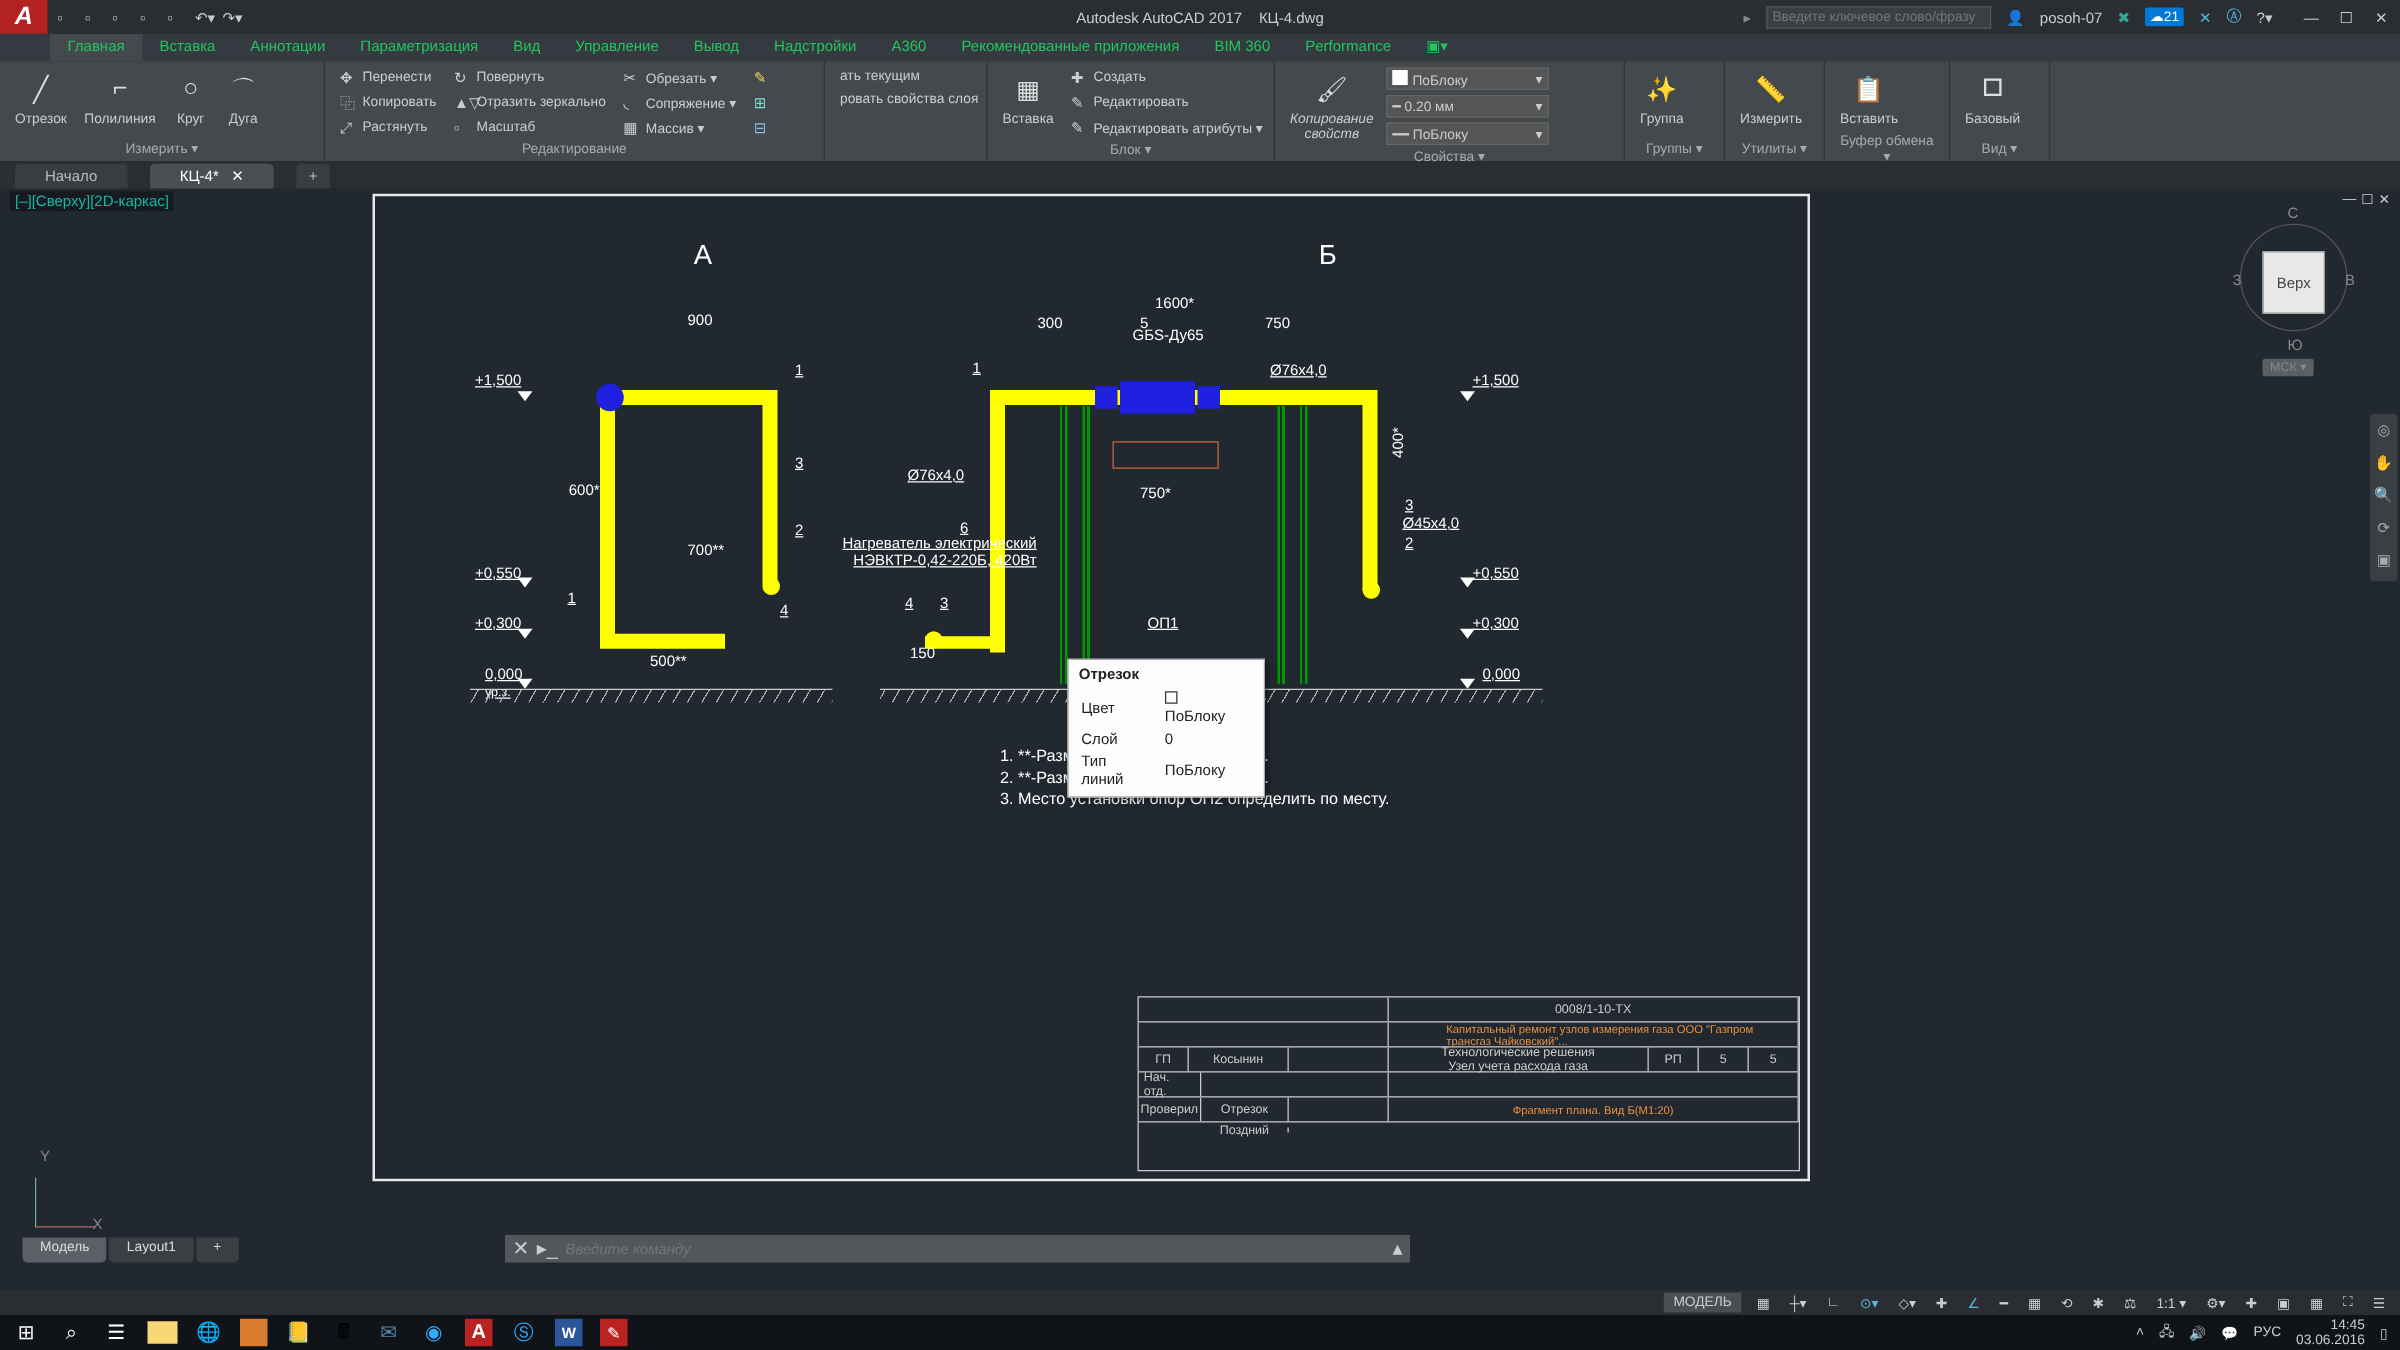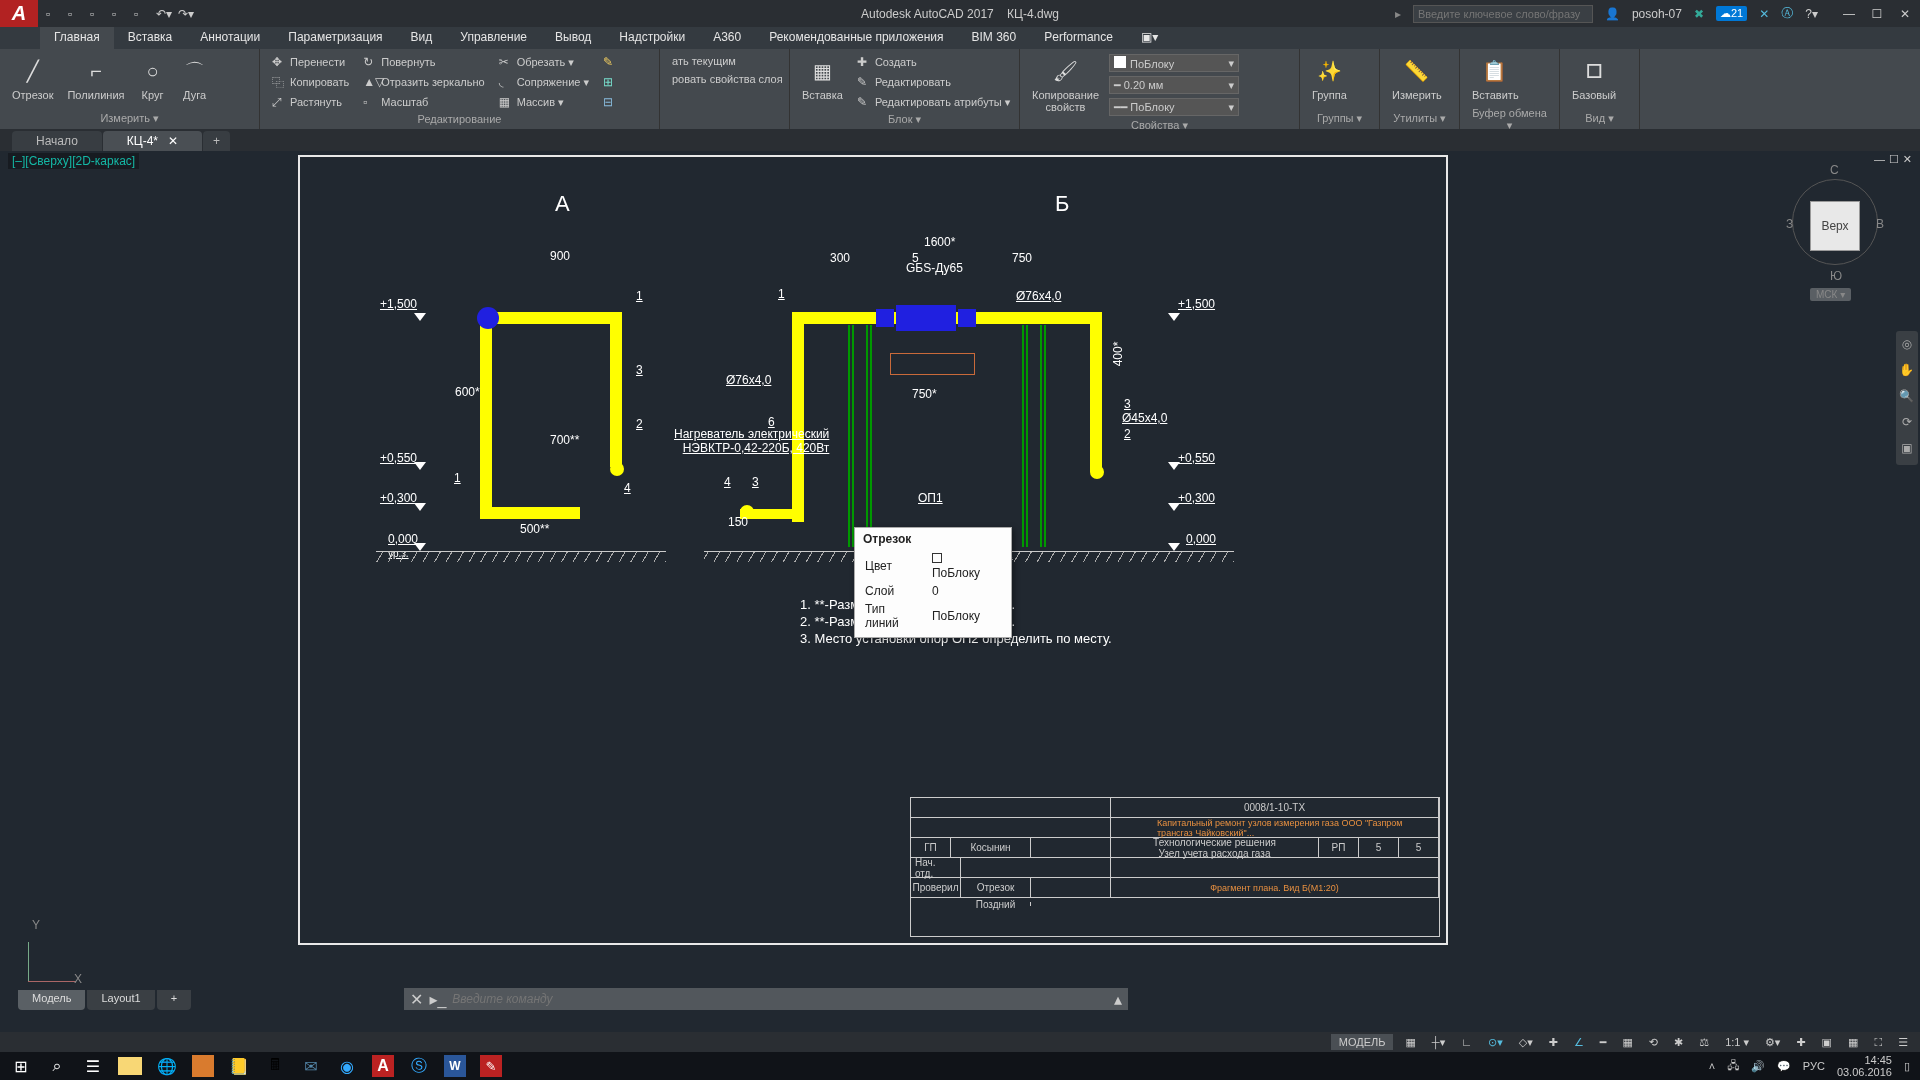--- a/index.html
+++ b/index.html
@@ -8,34 +8,34 @@
 .qat { display:flex; gap:8px; padding:0 8px; align-items:center; }
 .qat-ico { width:14px; height:14px; display:inline-block; }
 .app-logo { width:38px; height:27px; background:#b22222; color:#fff; display:flex; align-items:center; justify-content:center; font-size:20px; font-weight:bold; font-style:italic; }
 .title-center { position:absolute; left:50%; transform:translateX(-50%); color:#ccc; }
 .title-right { position:absolute; right:8px; display:flex; gap:12px; align-items:center; }
 .search-box { width:180px; height:18px; background:#3a3f44; border:1px solid #555; color:#999; font-size:11px; padding:0 4px; }
 .badge { background:#0078d7; color:#fff; padding:1px 4px; border-radius:2px; font-size:11px; }
 .winbtns { display:flex; gap:14px; margin-left:12px; }
 .winbtn { width:14px; text-align:center; cursor:pointer; }
 .menubar { height:22px; background:#343a40; display:flex; padding-left:40px; }
-.menutab { padding:3px 14px; color:#e5e5e5; font-size:12px; cursor:pointer; }
+.menutab { padding:3px 14px; color:#22c55e; font-size:12px; cursor:pointer; }
 .menutab.active { background:#44494e; }
 .ribbon { height:80px; background:#44494e; display:flex; color:#ccc; font-size:11px; }
 .ribgrp { border-right:1px solid #333; padding:4px 8px; display:flex; flex-direction:column; justify-content:space-between; }
 .ribgrp-label { text-align:center; color:#aaa; font-size:11px; padding-top:2px; }
 .ribbtns { display:flex; gap:6px; flex:1; }
 .ribbtn-lg { display:flex; flex-direction:column; align-items:center; gap:4px; padding:4px; cursor:pointer; }
 .ribbtn-lg .ico { width:28px; height:28px; display:flex; align-items:center; justify-content:center; font-size:20px; color:#ddd; }
 .ribcol { display:flex; flex-direction:column; gap:2px; justify-content:center; }
 .ribbtn-sm { display:flex; align-items:center; gap:4px; padding:2px 4px; cursor:pointer; white-space:nowrap; }
 .ribbtn-sm .ico { width:14px; height:14px; display:inline-block; font-size:12px; }
 .prop-combo { width:130px; height:18px; background:#555; border:1px solid #666; color:#ccc; font-size:11px; padding:0 4px; display:flex; align-items:center; justify-content:space-between;}
 .prop-sw { width:12px; height:12px; border:2px solid #fff; background:#fff; display:inline-block; margin-right:4px;}
-.tabs-row { height:22px; background:#2a2e33; display:flex; align-items:end; padding-left:12px; gap:1px; }
+.tabs-row { height:22px; background:#2a2e33; display:flex; align-items:end; padding-left:12px; gap:18px; }
 .dtab { padding:3px 24px; background:#383d42; color:#bbb; font-size:12px; border-radius:4px 4px 0 0; cursor:pointer; }
 .dtab.active { background:#4a4f54; color:#fff; }
 .main { position:absolute; top:151px; left:0; right:0; bottom:48px; background:#212830; }
 .viewport-label { position:absolute; top:2px; left:8px; color:#14b8a6; font-size:12px; background:rgba(0,0,0,.3); padding:1px 4px;}
 .canvas { position:absolute; top:0; left:8px; width:1540px; bottom:22px; border:0; }
 .sheet { position:absolute; top:4px; left:290px; width:1150px; height:790px; background:#212830; border:2px solid #e8e8e8; }
 .dim-text { color:#fff; font-size:12px; position:absolute; white-space:nowrap;}
 .annot { color:#fff; font-size:13px; position:absolute;}
 .pipe-y { position:absolute; background:#ffff00; }
 .pipe-b { position:absolute; background:#2020e0; }
@@ -236,21 +236,21 @@
             <span>Редактировать атрибуты ▾</span>
           </div>
       </div>
     </div>
     <div class="ribgrp-label">Блок ▾</div>
   </div>
   <div class="ribgrp" style="width:280px;">
     <div class="ribbtns">
       <div class="ribbtn-lg">
           <span class="ico">🖌</span>
-          <span style="white-space:pre-line;text-align:center;">Копирование
+          <span style="white-space:pre-line;text-align:center;font-style:italic;">Копирование
 свойств</span>
         </div>
       <div class="ribcol" style="gap:4px;">
         <div class="prop-combo">
             <span><span class="prop-sw"></span><span>ПоБлоку</span></span>
             <span>▾</span>
           </div>
         <div class="prop-combo">
             <span>━ <span>0.20 мм</span></span>
             <span>▾</span>

